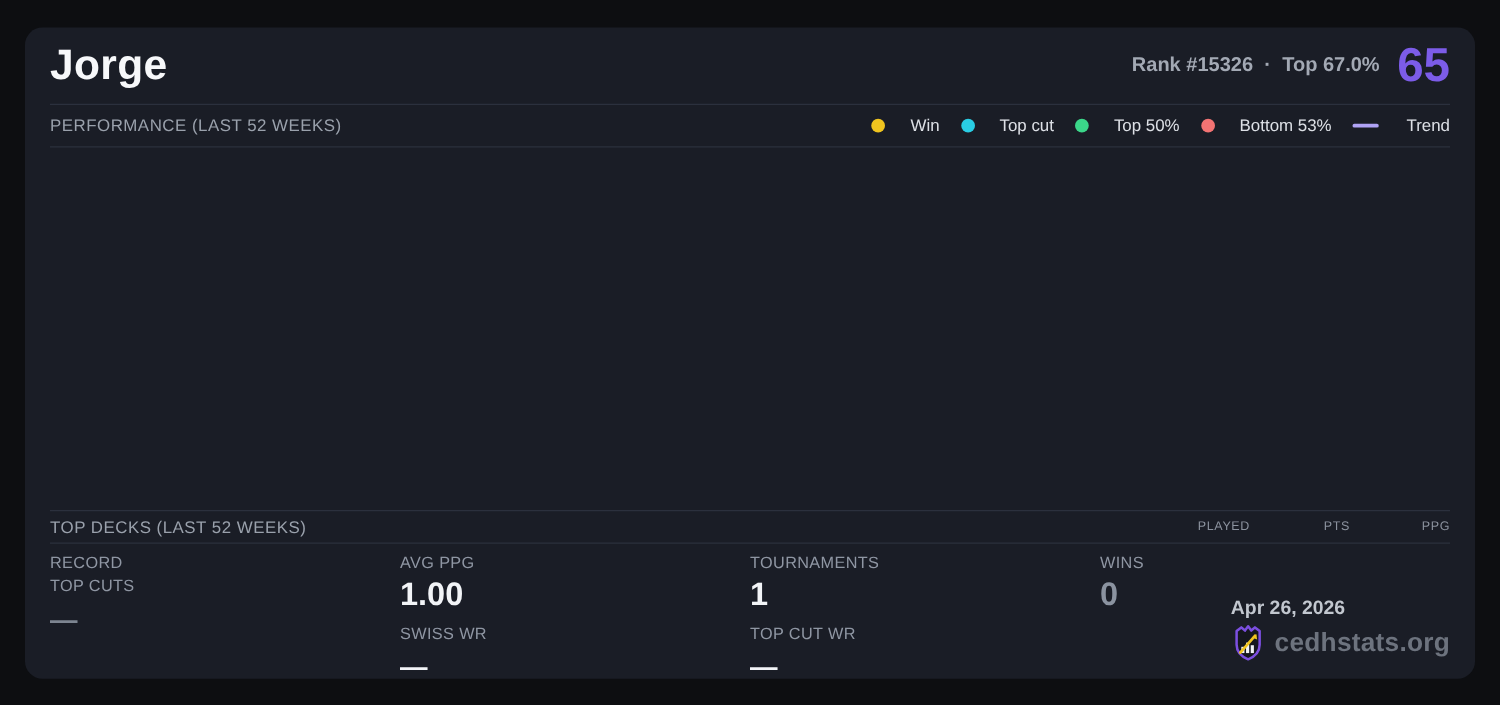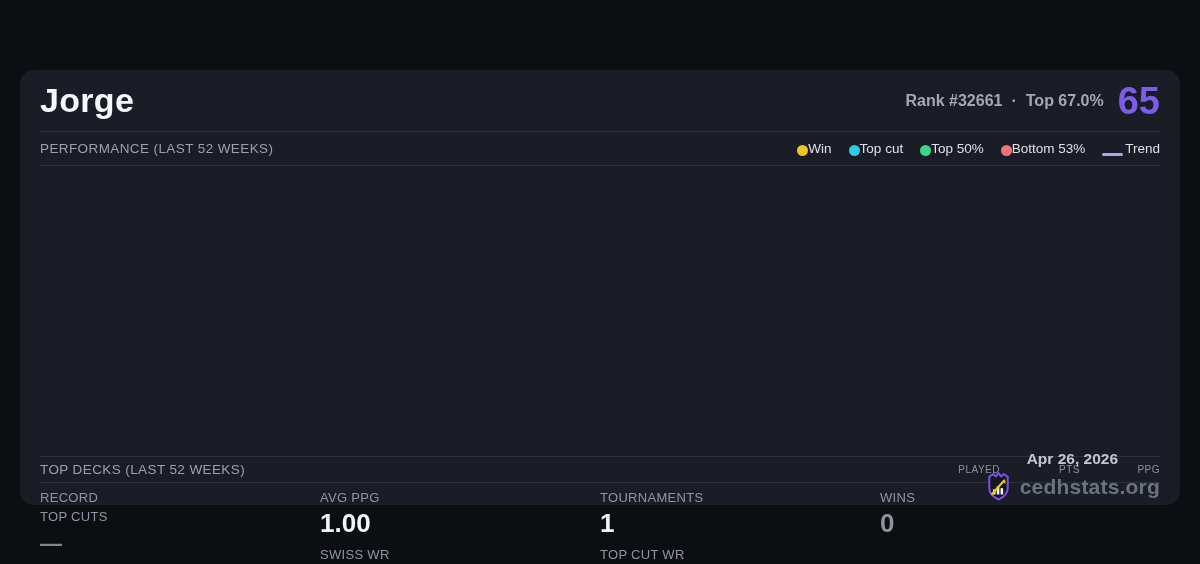--- a/index.html
+++ b/index.html
@@ -7,25 +7,24 @@
   body {
     width: 1200px; height: 564px;
     background: #0d0e11;
     font-family: "Liberation Sans", sans-serif;
     position: relative;
     overflow: hidden;
   }
   .card {
     position: absolute;
     left: 20px; top: 22px;
-    width: 1160px; height: 435px;
+    width: 1160px; height: 521px;
     background: #1a1d26;
     border-radius: 14px;
     padding: 0 20px;
-    margin-top: 48px;
   }
   
   .header-row {
     display: flex; align-items: center;
     height: 61px;
   }
   .player-name {
     font-size: 34px; font-weight: 800;
     color: #f7f8fa; letter-spacing: 0.3px;
   }
@@ -48,21 +47,21 @@
     height: 33px;
   }
   .section-label {
     color: #9aa1ac; font-size: 13.5px; letter-spacing: 0.4px;
   }
   .legend {
     margin-left: auto;
     display: flex; align-items: center; gap: 17px;
     color: #dde0e6; font-size: 13.5px;
   }
-  .legend-item { display: flex; align-items: flex-end; gap: 0; }
+  .legend-item { display: flex; align-items: center; gap: 20px; }
   .legend-dot { width: 11px; height: 11px; border-radius: 50%; }
   .dot-win { background: #f0c41f; }
   .dot-topcut { background: #29cde4; }
   .dot-top50 { background: #3bd689; }
   .dot-bottom50 { background: #f37373; }
   .trend-swatch { width: 21px; height: 3px; border-radius: 2px; background: #b0a3f5; margin-right: 2px; }
   
   .chart-area { height: 290px; }
   
   .topdecks-row {
@@ -95,22 +94,22 @@
   }
   .dash-white { color: #f2f4f7; }
   .dash-gray { color: #7d8591; }
   .rec-win { color: #4ade80; }
   .rec-loss { color: #f87171; }
   .rec-draw { color: #9aa3b0; }
   .rec-sep { color: #8b93a0; }
   
   .footer-block {
     position: absolute;
-    right: 20px; bottom: 3px;
-    text-align: center;
+    right: 20px; bottom: 13px;
+    text-align: left;
   }
   .footer-date {
     color: #c2c7cf; font-size: 15.5px; font-weight: 600;
     margin-bottom: 3px;
   }
   .brand-row {
     display: flex; align-items: center; justify-content: flex-end; gap: 8px;
   }
   .brand-text {
     color: #6d737e; font-size: 21px; font-weight: 700; letter-spacing: 0.2px;
@@ -118,21 +117,21 @@
 </style>
 </head>
 <body>
 
 <div class="card">
 
   <div class="header-row">
     <div class="player-name">Jorge</div>
     <div class="header-right">
       <div class="rank-text">
-        <span>Rank #32661</span>
+        <span>Rank #15326</span>
         <span>·</span>
         <span>Top 67.0%</span>
       </div>
       <div class="score">65</div>
     </div>
   </div>
   <div class="divider"></div>
 
   <div class="perf-row">
     <div class="section-label">PERFORMANCE (LAST 52 WEEKS)</div>

